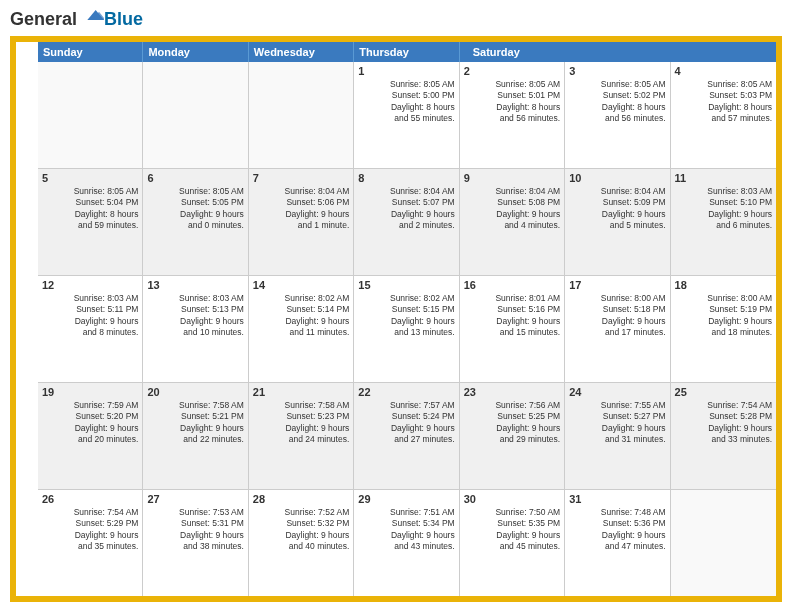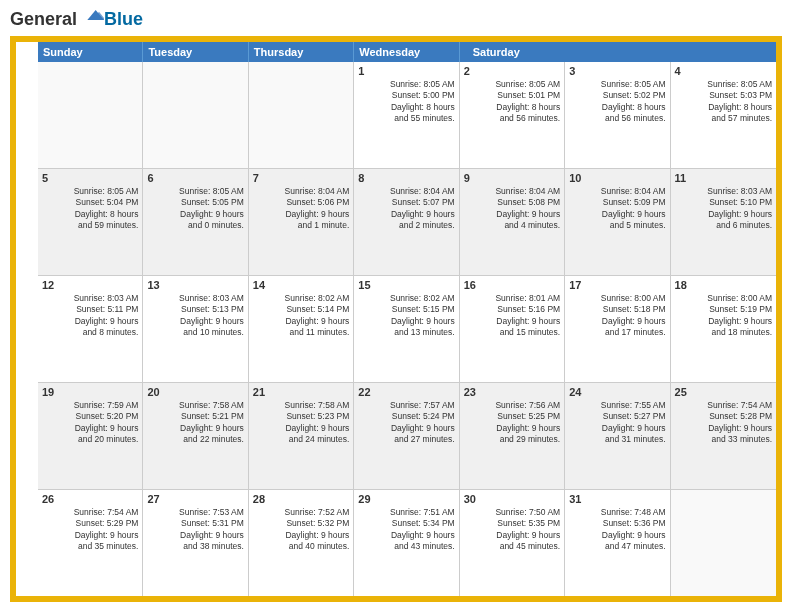--- a/index.html
+++ b/index.html
@@ -126,23 +126,23 @@
     </div>
     <div class="title-block">
       <div class="month-title"></div>
       <div class="subtitle"></div>
     </div>
   </div>
 
   <div class="calendar">
     <div class="cal-header">
     <div class="cal-header-cell">Sunday</div>
-        <div class="cal-header-cell">Tuesday</div>
+        <div class="cal-header-cell">Monday</div>
+        <div class="cal-header-cell">Wednesday</div>
         <div class="cal-header-cell">Thursday</div>
-        <div class="cal-header-cell">Wednesday</div>
         <div class="cal-header-cell">Saturday</div>
       </div>
     <div class="cal-body">
     <div class="cal-row">
           <div class="cal-cell empty"></div>
           <div class="cal-cell empty"></div>
           <div class="cal-cell empty"></div>
           <div class="cal-cell">
             <div class="day-num">1</div>
             <div class="cell-info">Sunrise: 8:05 AM<br>Sunset: 5:00 PM<br>Daylight: 8 hours<br>and 55 minutes.</div>

